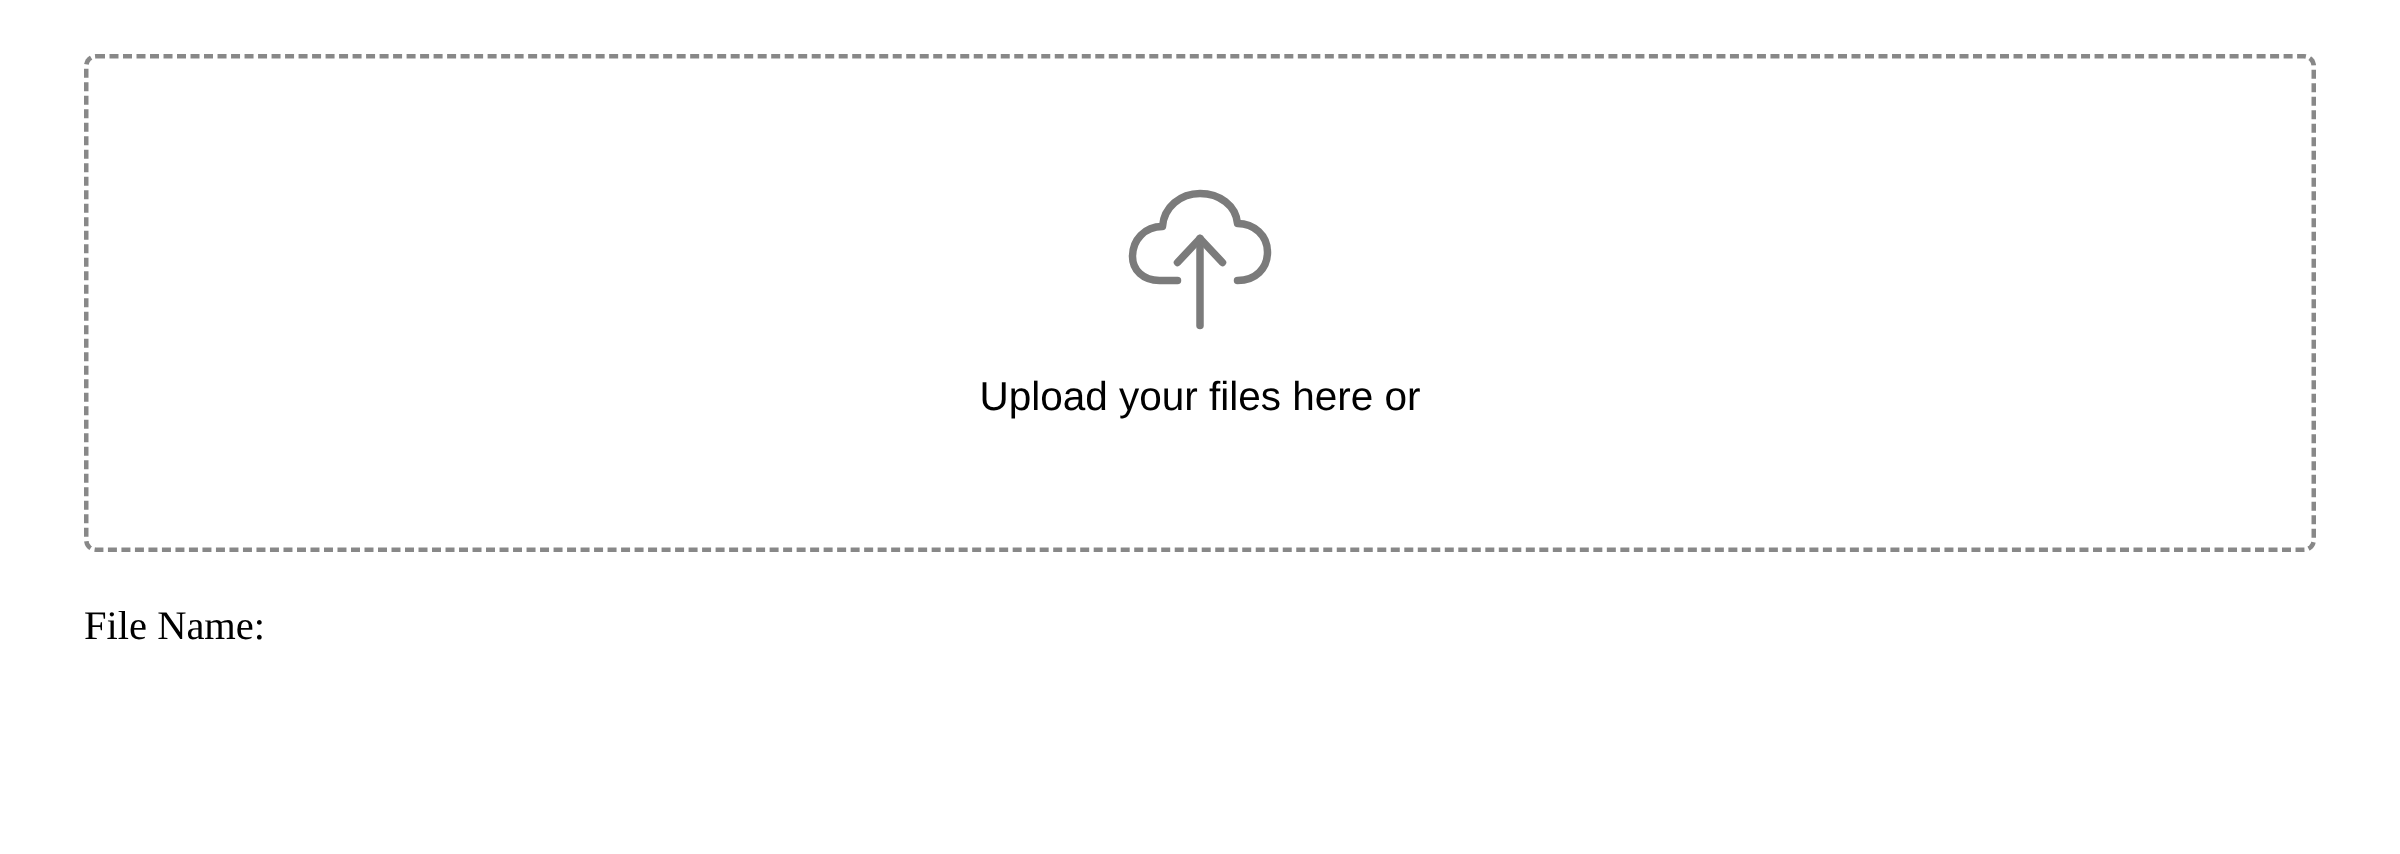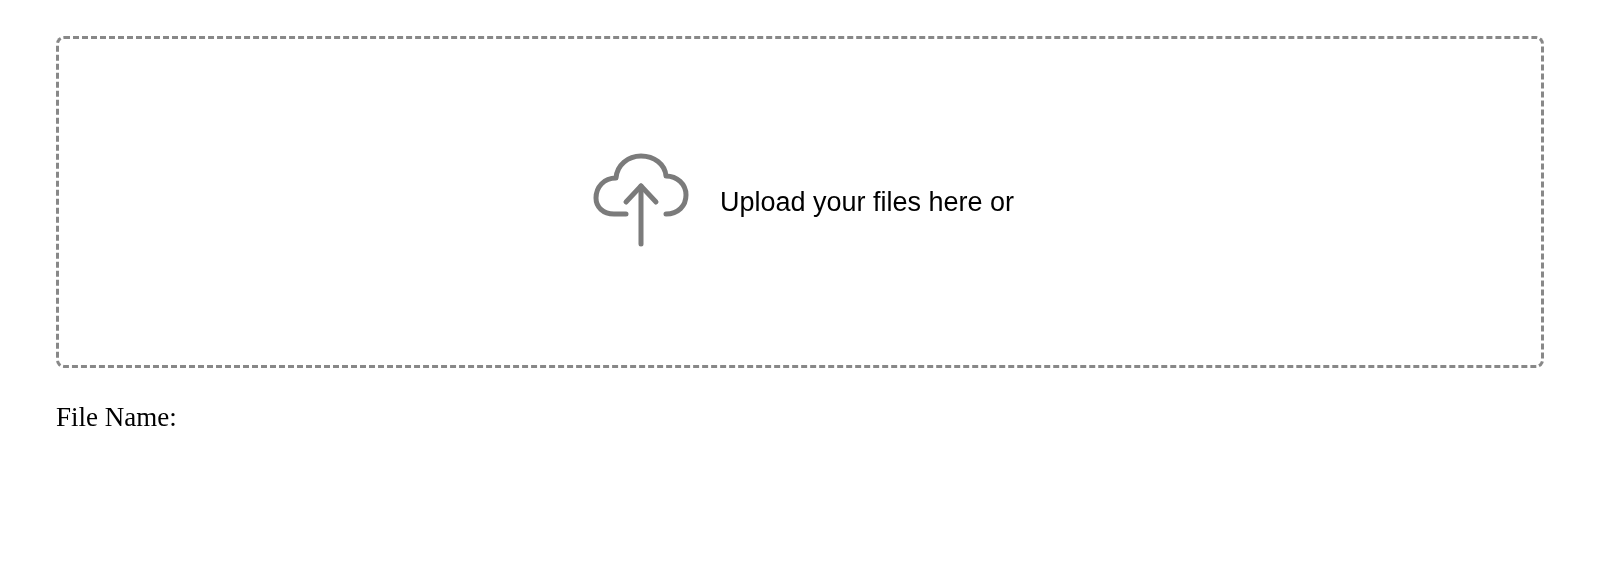--- a/index.html
+++ b/index.html
@@ -24,20 +24,21 @@
       display: flex;
       align-items: center;
       justify-content: center;
       background: #ffffff;
     }
     
     .dropzone-content {
       display: flex;
       align-items: center;
       gap: 24px;
+      flex-direction: column;
     }
     
     .cloud-icon {
       width: 110px;
       height: 100px;
       display: flex;
       align-items: center;
       justify-content: center;
     }
     

